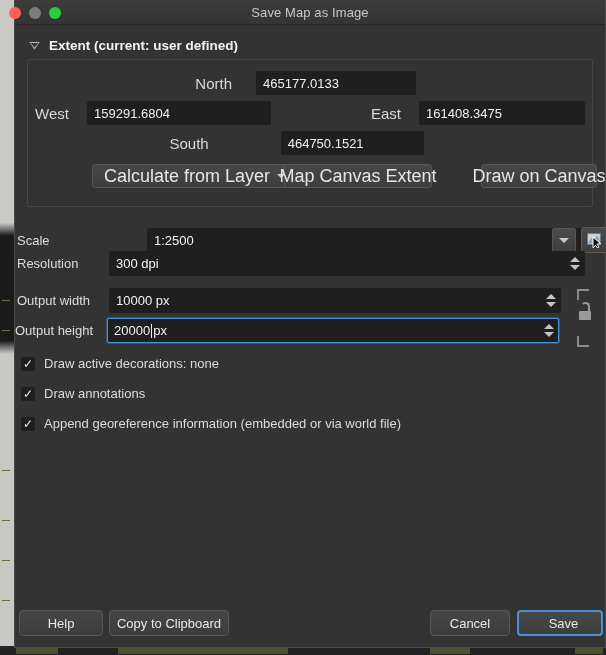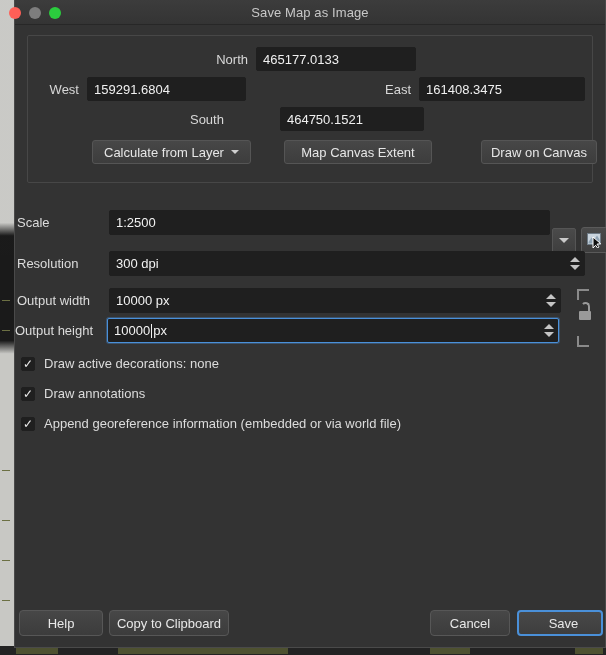--- a/index.html
+++ b/index.html
@@ -109,41 +109,41 @@
   .group-box {
     border: 1px solid #474747;
     border-radius: 2px;
     height: 148px;
     position: relative;
     background: #333333;
   }
 
   .coord-row { position: absolute; display: flex; align-items: center; }
   .coord-label {
-    font-size: 13px; color: #d8d8d8;
-    text-align: right; padding-right: 8px;
+    font-size: 15px; color: #d8d8d8;
+    text-align: right; padding-right: 24px;
   }
   .field {
     background: #1f1f1f;
     border: 1px solid #1f1f1f;
     border-radius: 2px;
     height: 24px;
     font-size: 13px; color: #f0f0f0;
     display: flex; align-items: center;
     padding: 0 6px;
     font-family: "Liberation Sans", sans-serif;
   }
 
   
   .btn {
     background: linear-gradient(180deg,#474747 0%,#3d3d3d 100%);
     border: 1px solid #555555;
     border-radius: 3px;
     color: #e6e6e6;
-    font-size: 13px;
+    font-size: 18px;
     font-family: "Liberation Sans", sans-serif;
     height: 24px;
     display: inline-flex; align-items: center; justify-content: center;
     padding: 0 11px;
     white-space: nowrap;
   }
   .btn .caret {
     width: 0; height: 0; margin-left: 7px;
     border-left: 4px solid transparent;
     border-right: 4px solid transparent;
@@ -311,31 +311,35 @@
     <div class="traffic">
       <div class="light red"></div>
       <div class="light gray"></div>
       <div class="light green"></div>
     </div>
     <div class="title">Save Map as Image</div>
   </div>
 
   <div id="content">
 
+    <div class="group-header">
+      <span class="tri-down"></span>
+      <span class="group-title">Extent (current: user defined)</span>
+    </div>
 
     <div class="group-box">
 
       <div class="coord-row" style="left:0; top:11px; width:396px;">
         <span class="coord-label" style="width:228px">North</span>
         <span class="field" style="width:160px">465177.0133</span>
       </div>
 
       <div class="coord-row" style="left:7px; top:41px;">
         <span class="coord-label" style="width:52px">West</span>
-        <span class="field" style="width:159px">159291.6804</span>
+        <span class="field" style="width:184px">159291.6804</span>
       </div>
 
       <div class="coord-row" style="left:343px; top:41px;">
         <span class="coord-label" style="width:48px">East</span>
         <span class="field" style="width:166px">161408.3475</span>
       </div>
 
       <div class="coord-row" style="left:0; top:71px; width:396px;gap:48px;">
         <span class="coord-label" style="width:228px">South</span>
         <span class="field" style="width:160px">464750.1521</span>
@@ -348,21 +352,21 @@
 
       <div class="btn" style="position:absolute; left:256px; top:104px; width:148px;">
         <span>Map Canvas Extent</span>
       </div>
 
       <div class="btn" style="position:absolute; left:453px; top:104px; width:116px;">
         <span>Draw on Canvas</span>
       </div>
     </div>
 
-    <div class="srow" style="left:2px; top:185px; width:576px;">
+    <div class="srow" style="left:2px; top:203px; width:576px;gap:38px;">
       <span class="lbl">Scale</span>
       <span class="input-wide" style="width:441px">1:2500</span>
     </div>
     <div class="combo-btn" style="left:537px; top:203px;">
       <span class="dn"></span>
     </div>
     <div class="icon-btn" style="left:566px; top:202px;">
       <svg width="17" height="15" viewBox="0 0 17 15">
         <rect x="0.5" y="0.5" width="13" height="11" fill="#c9d4dd" stroke="#6e7b86"></rect>
         <path d="M1.5 9 L4.5 4.5 L7 7 L10 2.5 L12.5 6.5 L12.5 10.5 L1.5 10.5 Z" fill="#8fa3b4"></path>
@@ -388,21 +392,21 @@
         <span class="spin">
           <span class="up"></span>
             <span class="dw"></span>
         </span>
       </span>
     </div>
 
     <div class="srow" style="left:0; top:293px;">
       <span class="lbl">Output height</span>
       <span class="input-wide focused" style="width:452px">
-        <span>10000</span>
+        <span>20000</span>
         <span class="caret-bar"></span>
         <span> px</span>
         <span class="spin">
           <span class="up"></span>
             <span class="dw"></span>
         </span>
       </span>
     </div>
 
     <div id="aspect-lock" style="left:560px; top:264px;">

